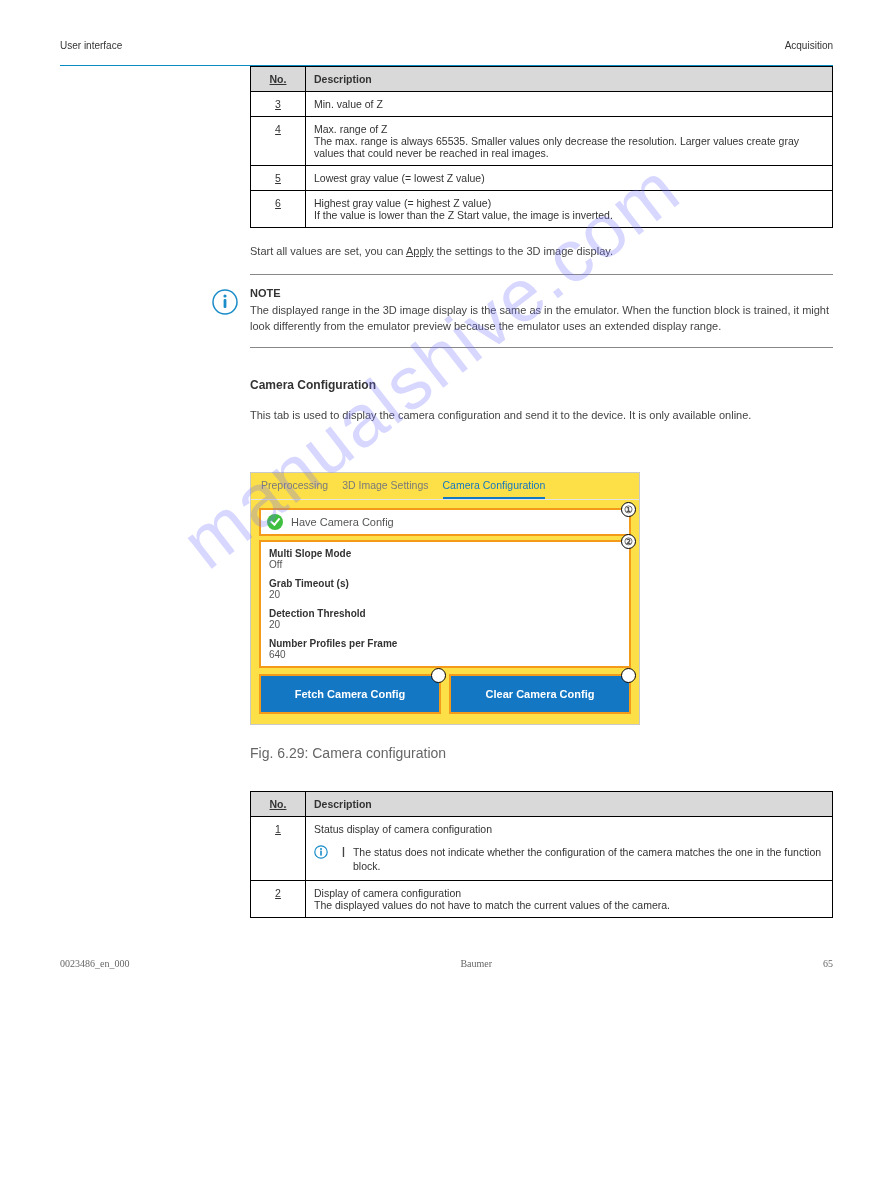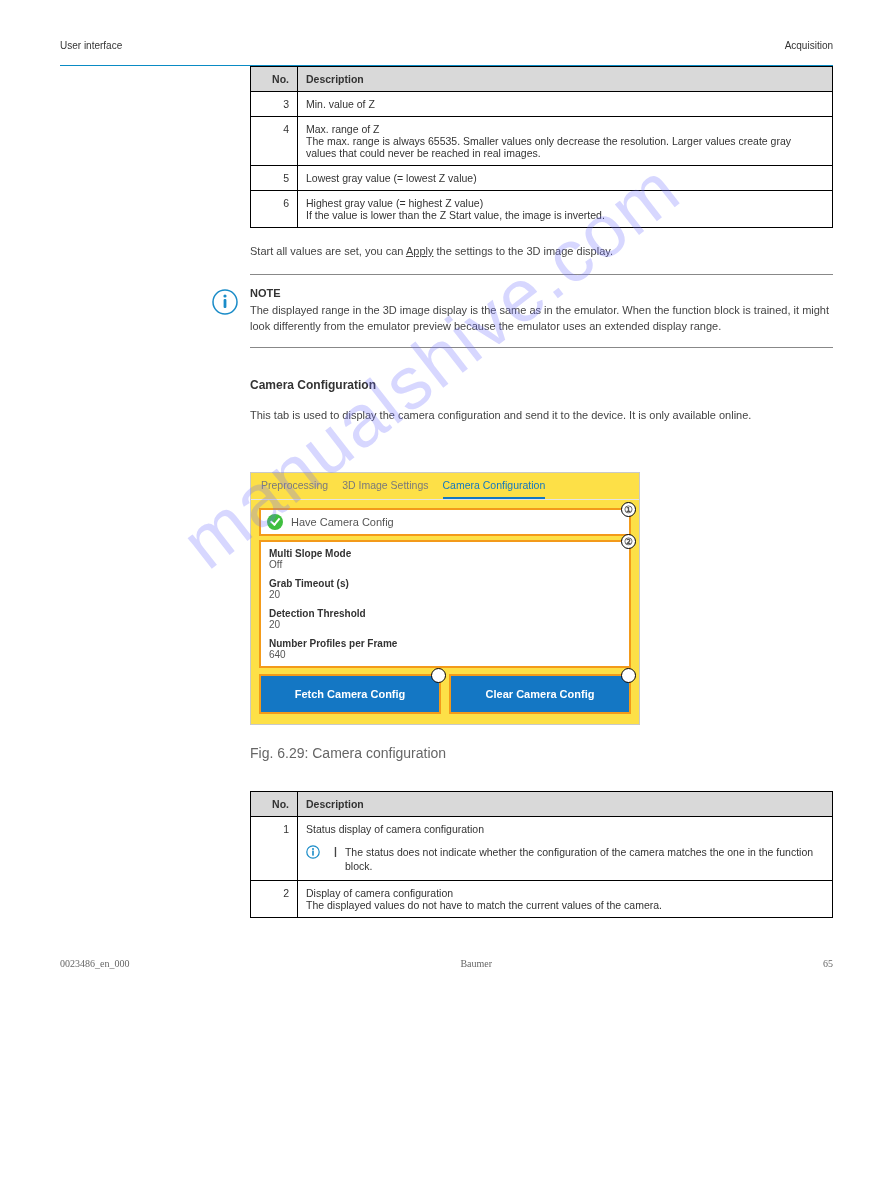--- a/index.html
+++ b/index.html
@@ -40,22 +40,23 @@
     border: 1px solid #000;
     padding: 6px 8px;
     vertical-align: top;
     text-align: left;
   }
   table.t1 th {
     background: #d9d9d9;
     font-weight: bold;
   }
   table.t1 th.num, table.t1 td.num {
-    width: 47px;
-    text-align: right;
+    width: 55px;
+    text-align: center;
+    text-decoration: underline;
   }
   .para {
     margin: 16px 0 6px 0;
     line-height: 1.45;
     color: #444;
   }
   .note-block {
     border-top: 1px solid #888;
     border-bottom: 1px solid #888;
     margin: 14px 0 30px 0;

